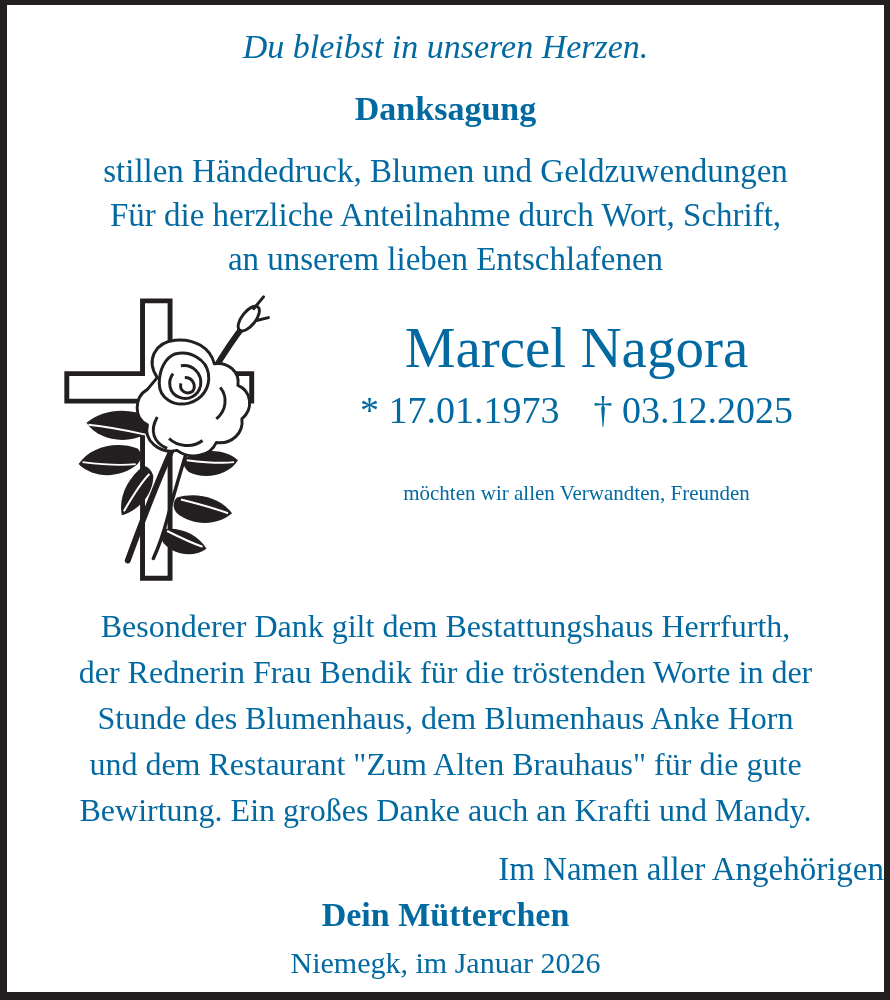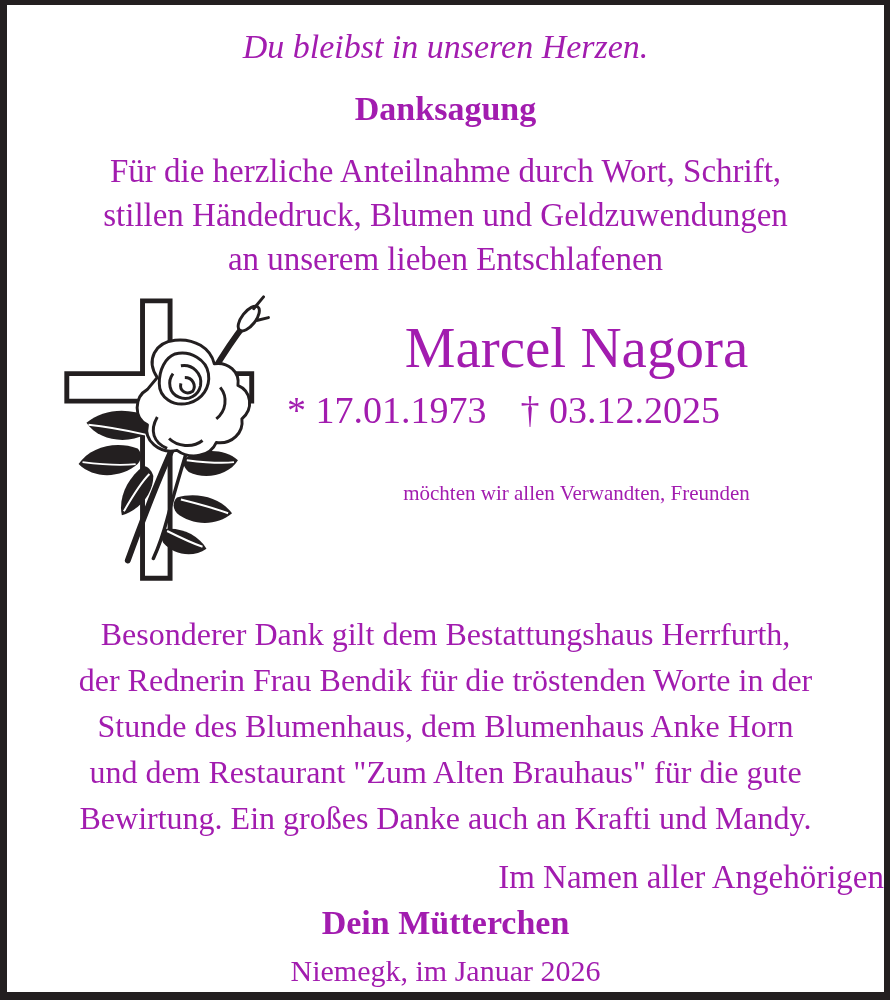--- a/index.html
+++ b/index.html
@@ -9,21 +9,21 @@
   }
   .card {
     position: relative;
     width: 890px;
     height: 1000px;
     box-sizing: border-box;
     border-style: solid;
     border-color: #231f20;
     border-width: 5px 6px 8px 7px;
     background: #ffffff;
-    color: #a21caf;
+    color: #0369a1;
     font-family: "Liberation Serif", "DejaVu Serif", serif;
     text-align: center;
     overflow: hidden;
   }
   .epigraph {
     margin-top: 22px;
     font-style: italic;
     font-size: 34px;
     line-height: 40px;
   }
@@ -57,31 +57,32 @@
   }
   .name {
     font-size: 57px;
     line-height: 62px;
   }
   .dates {
     margin-top: 8px;
     font-size: 38px;
     line-height: 46px;
     display: flex;
+    justify-content: center;
     gap: 34px;
     white-space: nowrap;
   }
   .thanks {
     margin-top: 38px;
     font-size: 21px;
     line-height: 44px;
   }
   .thanks .line { white-space: nowrap; }
   .special {
-    margin-top: 20px;
+    margin-top: 12px;
     font-size: 32px;
     line-height: 46px;
     padding: 0 14px;
   }
   .special .line { white-space: nowrap; }
   .closing {
     margin-top: 16px;
     font-size: 33px;
     line-height: 40px;
     text-align: right;
@@ -101,22 +102,22 @@
 </head>
 <body>
 
 <div class="card">
 
   <div class="epigraph">Du bleibst in unseren Herzen.</div>
 
   <div class="heading">Danksagung</div>
 
   <div class="intro">
+    <div class="line">stillen Händedruck, Blumen und Geldzuwendungen</div>
     <div class="line">Für die herzliche Anteilnahme durch Wort, Schrift,</div>
-    <div class="line">stillen Händedruck, Blumen und Geldzuwendungen</div>
     <div class="line">an unserem lieben Entschlafenen</div>
   </div>
 
   <div class="middle">
     <div class="art">
       <svg width="235" height="300" viewBox="0 0 235 305" xmlns="http://www.w3.org/2000/svg" aria-hidden="true">
 
         <path d="M85 10 H113 V84 H196 V112 H113 V292 H85 V112 H8 V84 H85 Z" fill="#ffffff" stroke="#231f20" stroke-width="5" stroke-linejoin="miter"></path>
 
         <path d="M189 34 C170 58 143 102 121 148 C103 186 85 233 70 274" fill="none" stroke="#231f20" stroke-width="6" stroke-linecap="round"></path>

